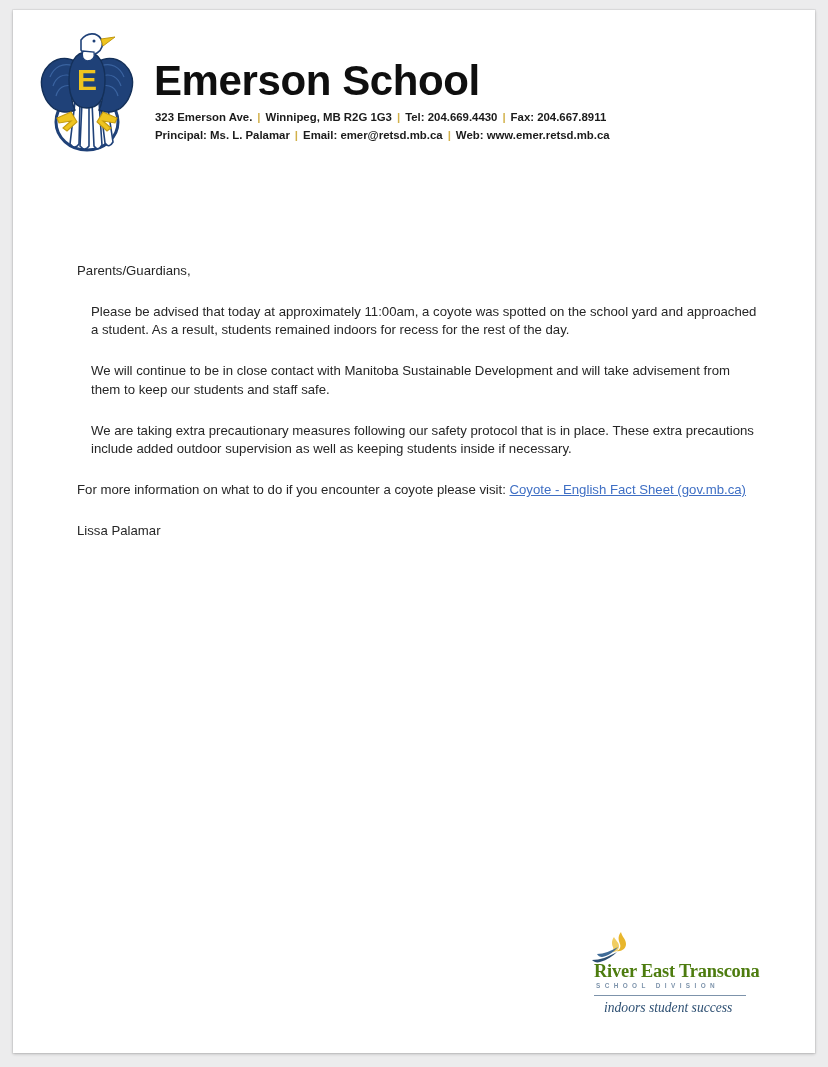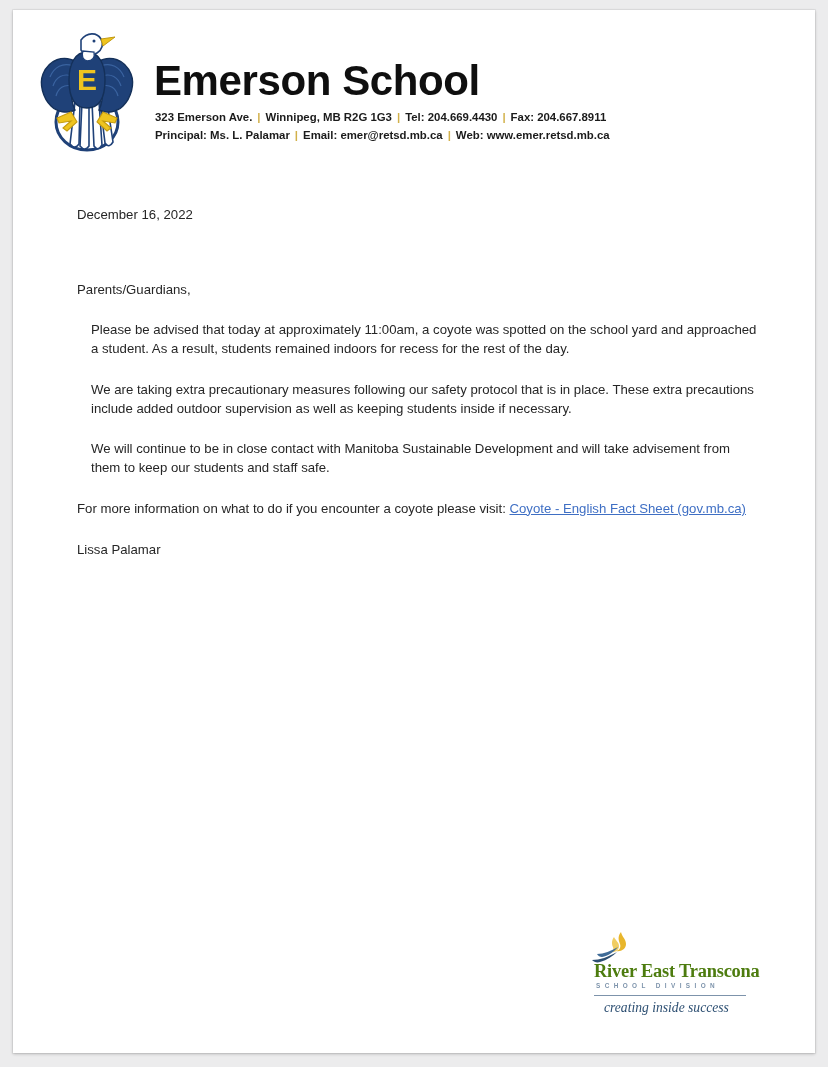--- a/index.html
+++ b/index.html
@@ -210,40 +210,39 @@
       <div class="contact-line" id="contact-line-1">
         <span>323 Emerson Ave.</span><span class="sep">|</span><span>Winnipeg, MB  R2G 1G3</span><span class="sep">|</span><span>Tel: 204.669.4430</span><span class="sep">|</span><span>Fax: 204.667.8911</span>
       </div>
 
       <div class="contact-line" id="contact-line-2">
         <span>Principal: Ms. L. Palamar</span><span class="sep">|</span><span>Email: emer@retsd.mb.ca</span><span class="sep">|</span><span>Web: www.emer.retsd.mb.ca</span>
       </div>
     </div>
 
     <div id="letter-body">
-      <p id="date-line">December 16, 2022</p>
       <p id="salutation">Parents/Guardians,</p>
       <p class="body-para">Please be advised that today at approximately 11:00am, a coyote was spotted on the school yard and approached a student.  As a result, students remained indoors for recess for the rest of the day.</p>
+      <p class="body-para">We will continue to be in close contact with Manitoba Sustainable Development and will take advisement from them to keep our students and staff safe.</p>
       <p class="body-para">We are taking extra precautionary measures following our safety protocol that is in place. These extra precautions include added outdoor supervision as well as keeping students inside if necessary.</p>
-      <p class="body-para">We will continue to be in close contact with Manitoba Sustainable Development and will take advisement from them to keep our students and staff safe.</p>
       <p id="para-link"><span>For more information on what to do if you encounter a coyote please visit: </span><a class="doc-link" href="#">Coyote - English Fact Sheet (gov.mb.ca)</a></p>
       <p id="signature">Lissa Palamar</p>
     </div>
 
     <div id="division-logo">
       <div id="division-mark">
         <svg viewBox="0 0 54 34" xmlns="http://www.w3.org/2000/svg">
 
           <path d="M31 2 C27 7 29 11 30 14 C31 17 30 20 26 21 C31 22 36 19 36 14 C36 9 32 7 31 2 Z" fill="#e8b62c"></path>
           <path d="M24 7 C21 11 22 15 23 17 C24 19 23 21 20 22 C25 23 29 20 29 16 C29 12 25 10 24 7 Z" fill="#f0cd62"></path>
 
           <path d="M2 30 C10 30 18 27 27 22 C23 26 17 30 10 32 C7 33 4 32 2 30 Z" fill="#2d4f72"></path>
           <path d="M7 24 C14 24 21 21 28 17 C24 22 18 26 12 27 C10 27 8 26 7 24 Z" fill="#3f6b97"></path>
         </svg>
       </div>
       <div id="division-name">River East Transcona</div>
       <div id="division-sub">SCHOOL DIVISION</div>
       <div id="division-rule"></div>
-      <div id="division-tagline">creating inside success</div>
+      <div id="division-tagline">indoors student success</div>
     </div>
 
   </div>
 </div>
 
 </body></html>

